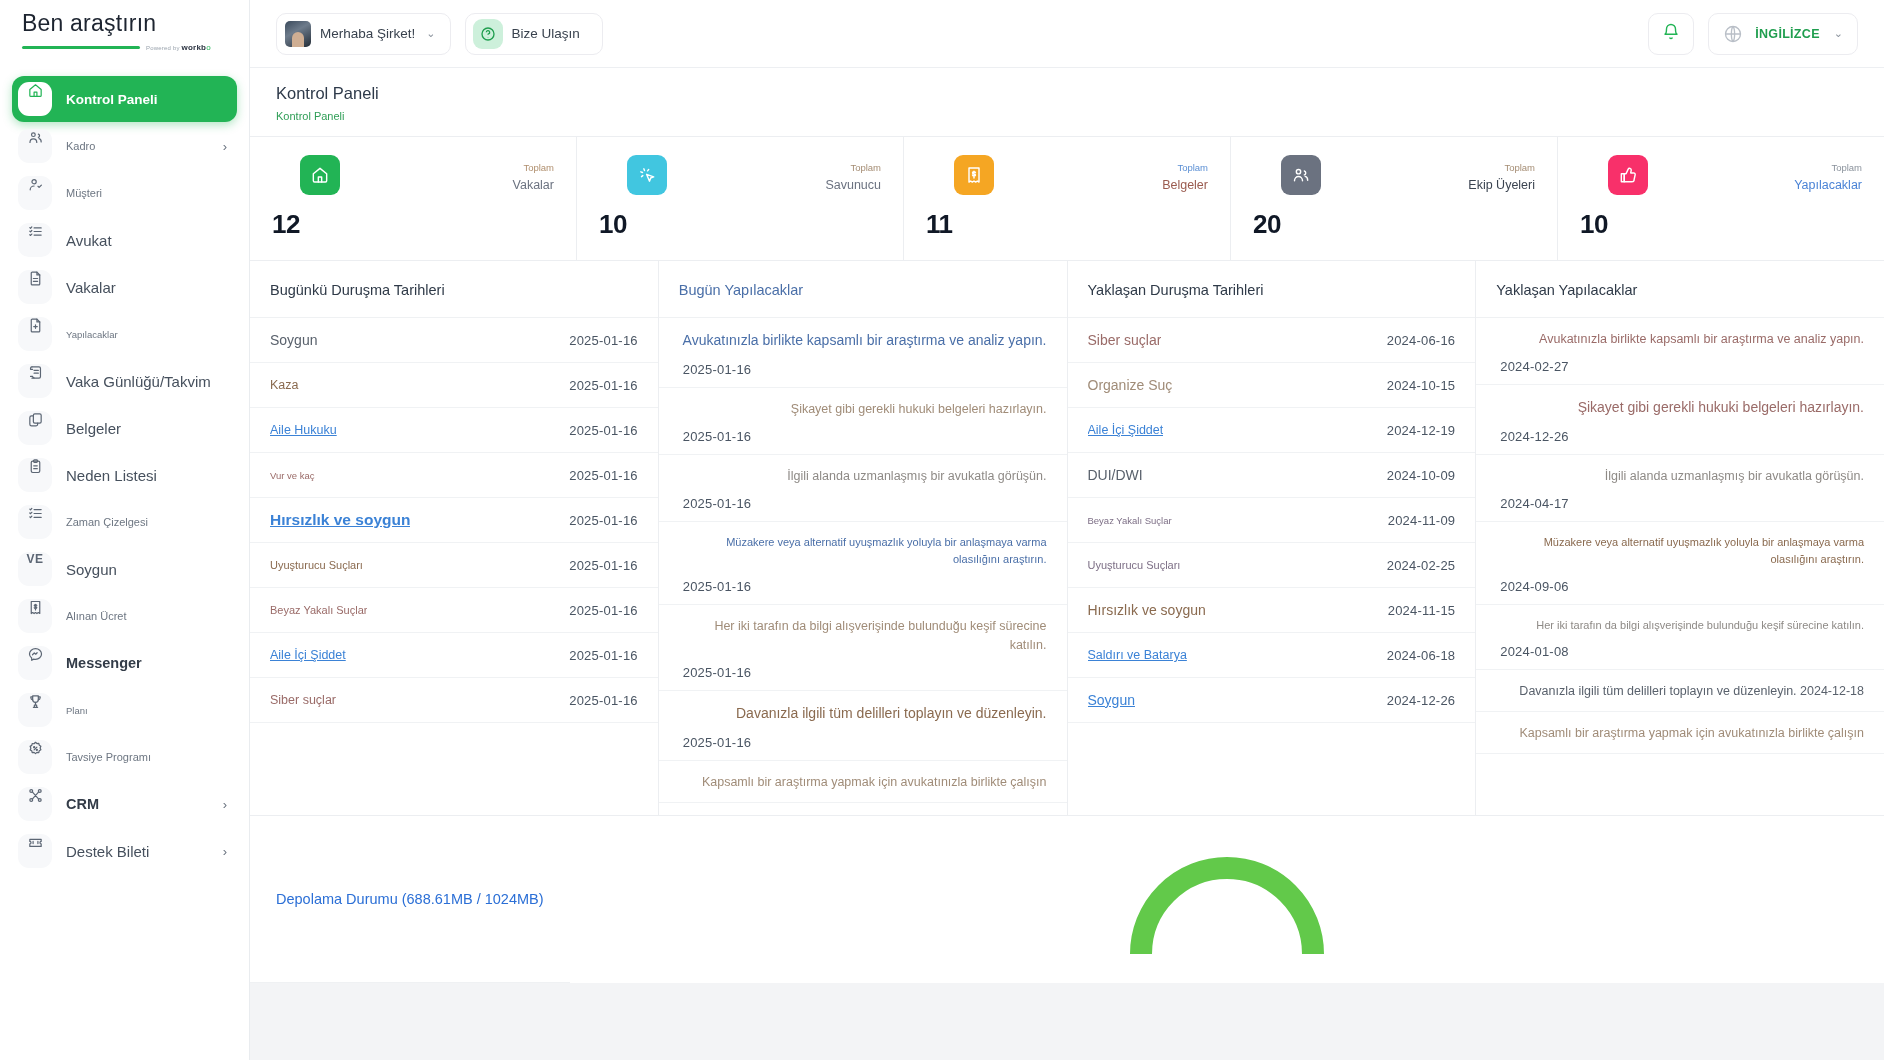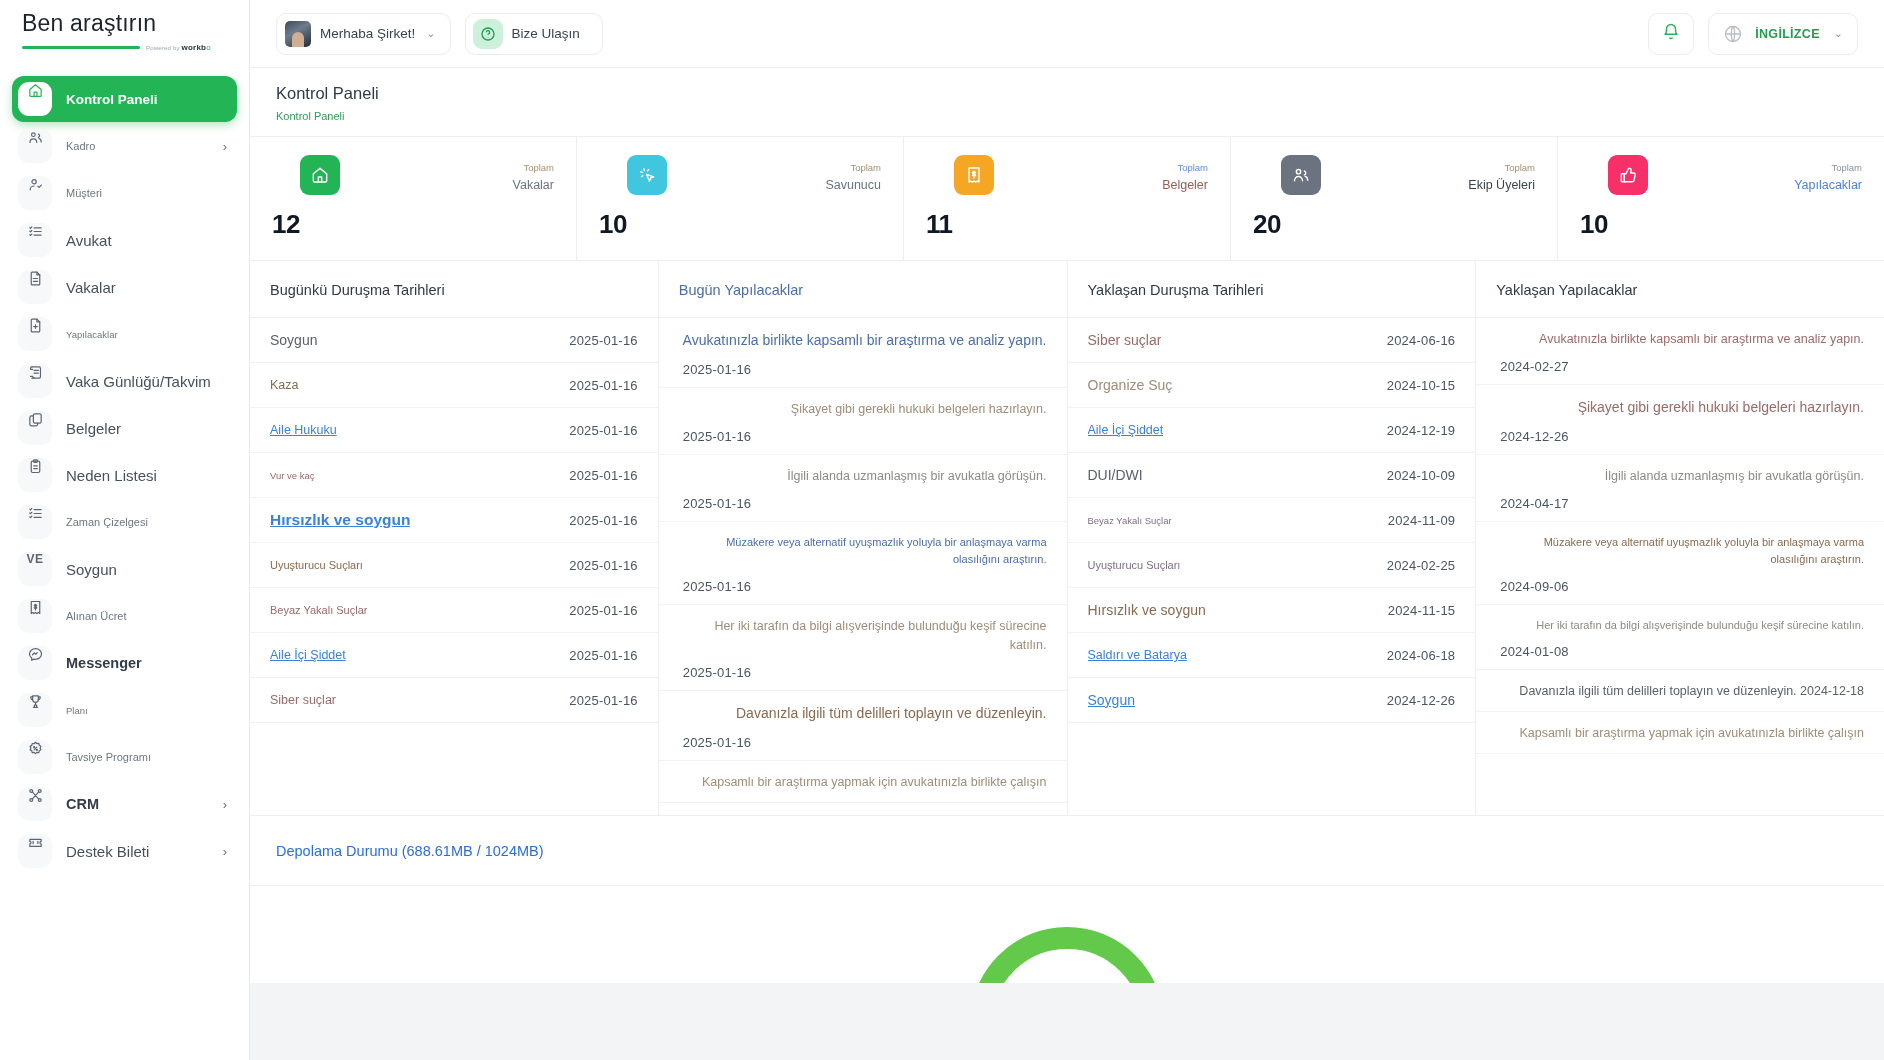--- a/index.html
+++ b/index.html
@@ -145,21 +145,21 @@
   .c-blue  { color: #3b82d6; text-decoration: underline; }
   .c-blue2 { color: #4a6fa8; }
   .c-brown { color: #8a6a4f; }
   .c-rose  { color: #9a6b68; }
   .c-mauve { color: #7d6f86; }
   .c-dark  { color: #2f3a48; }
   .c-tan   { color: #a08c78; }
 
   
   .bottom { display: flex; background: #fff; border-top: 1px solid #eceef1; height: 168px; }
-  .panel { flex: 1; min-width: 0; border-right: 1px solid #eceef1; display: flex; flex-direction: column; }
+  .panel { flex: 1; min-width: 0; border-right: 1px solid #eceef1; display: flex; flex-direction: row; }
   .panel:last-child { border-right: 0; }
   .panel-head {
     padding: 22px 26px; border-bottom: 1px solid #eff1f3;
     display: flex; align-items: center; min-height: 70px;
   }
   .panel-title { font-size: 14.5px; color: #2b6fd6; }
   .panel-title.plain { color: #6b5d52; }
   .panel-btn {
     margin-left: auto; border: 1px solid #dfe3e8; border-radius: 9px;
     padding: 10px 22px; font-size: 12.5px; color: #8a8077; background: #fff; white-space: nowrap;

